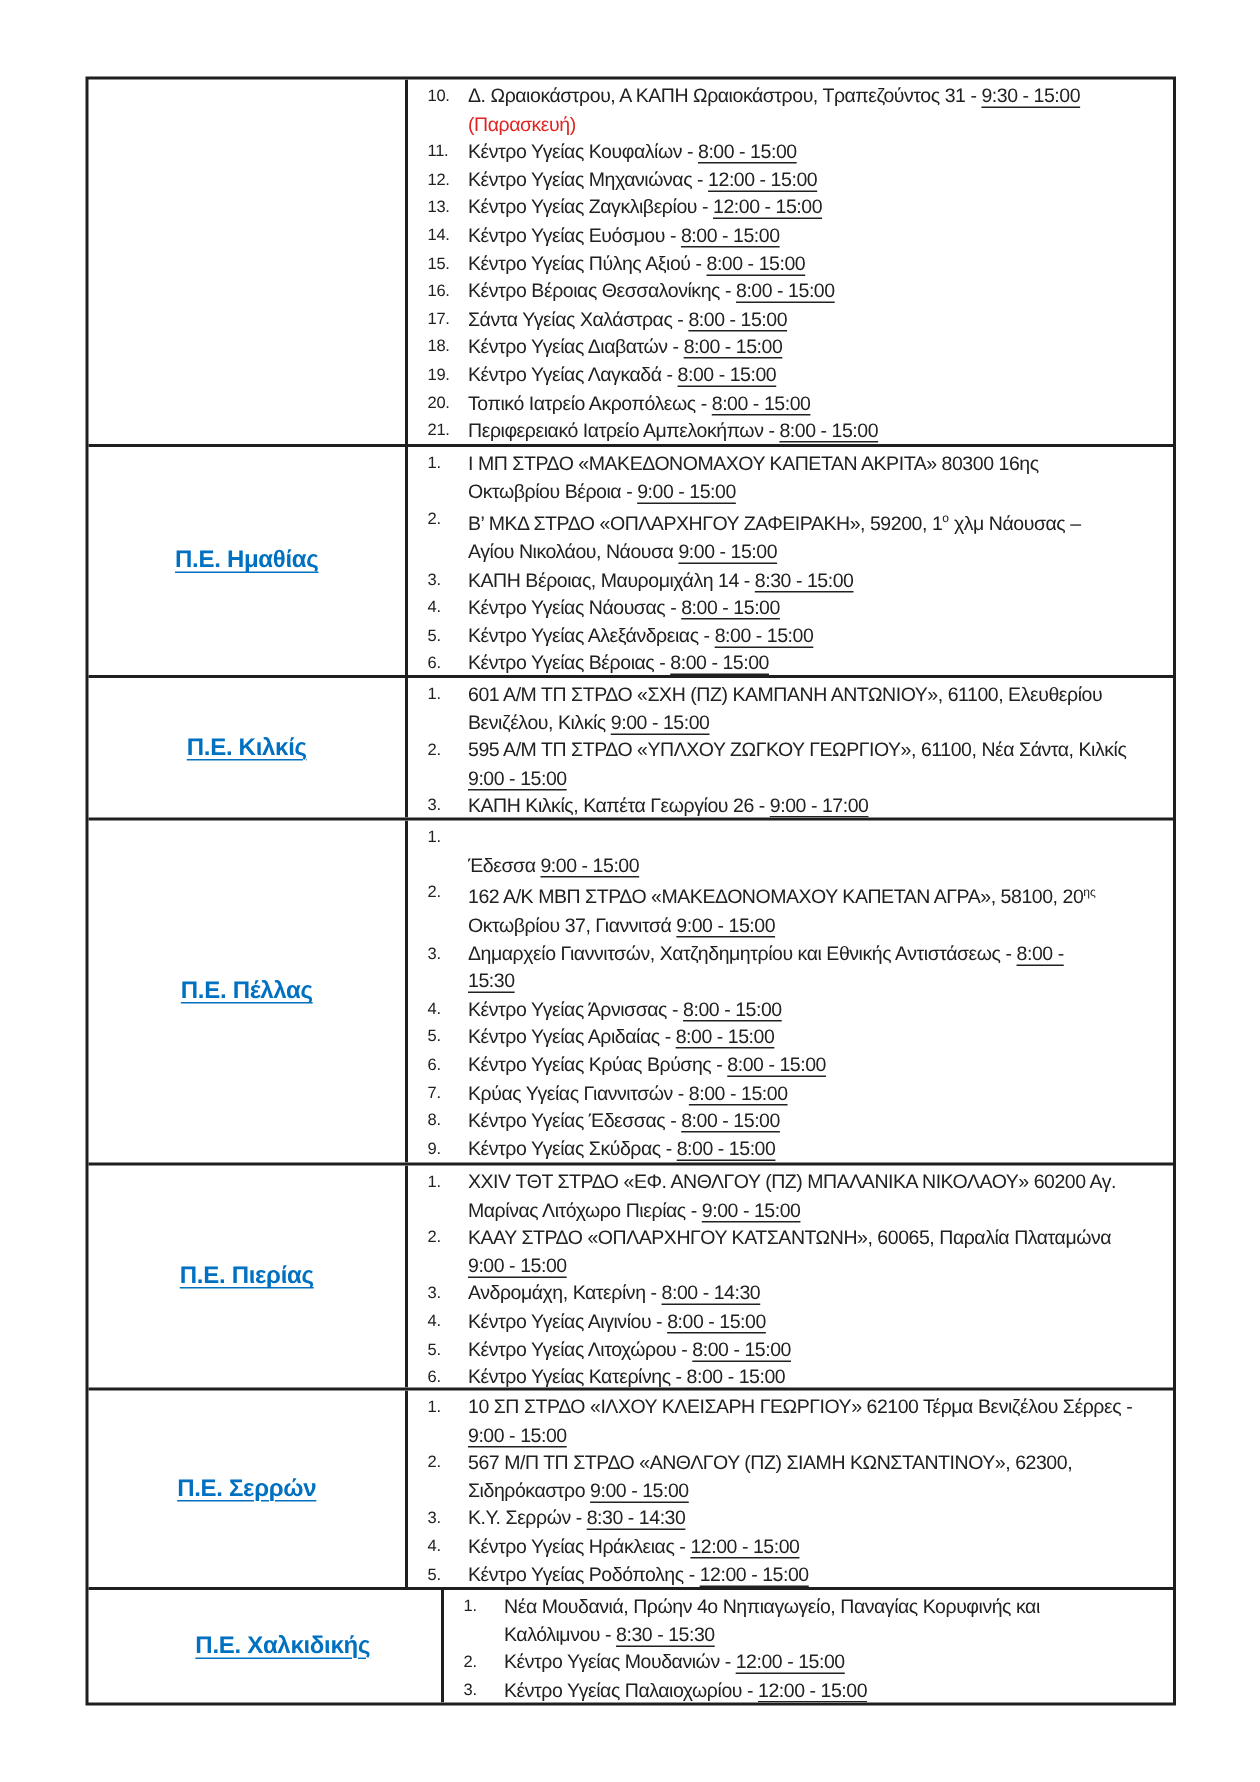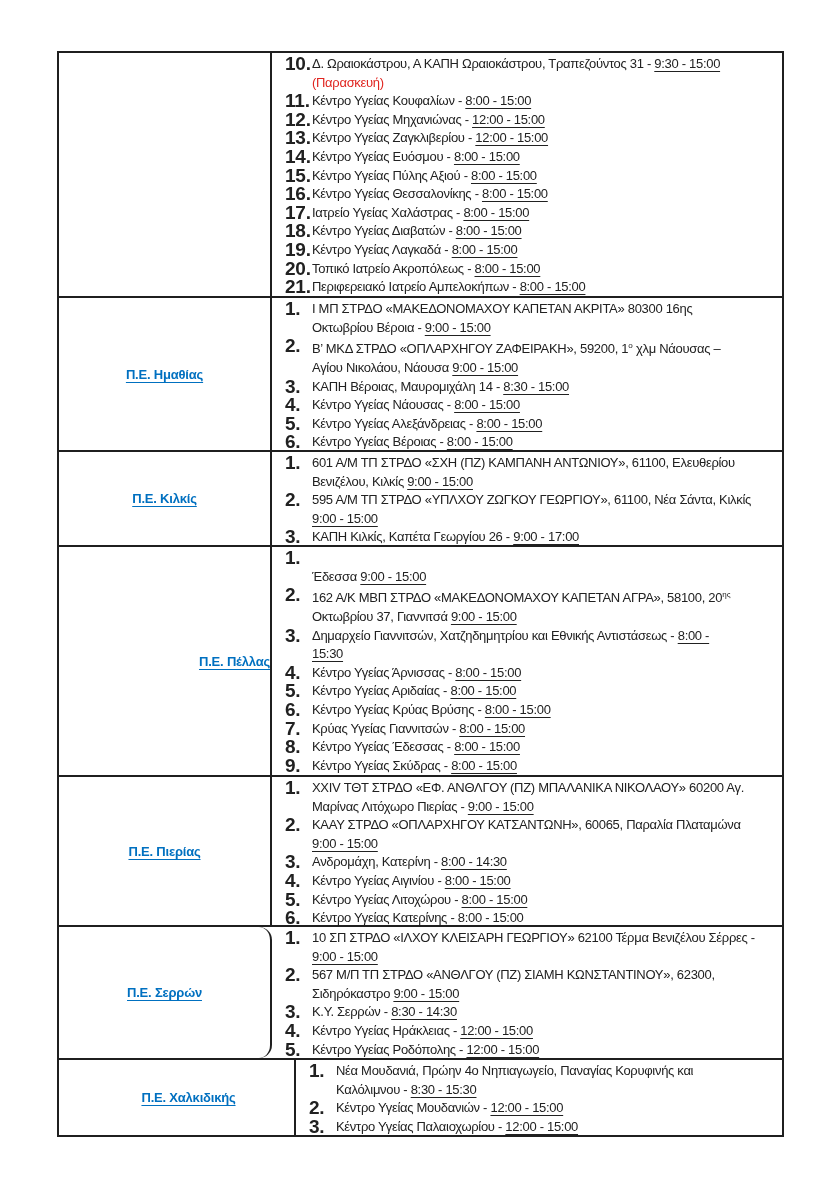--- a/index.html
+++ b/index.html
@@ -27,37 +27,36 @@
   .row:nth-child(6) { min-height: 133px; max-height: 133px; }
   .row:nth-child(7) { min-height: 77px;  max-height: 77px; }
   .region-cell {
     width: 213px; flex: none;
     border-right: 2px solid #1f1f1f;
     display: flex; align-items: center; justify-content: center;
     text-align: center;
   }
   .region-label {
     font-weight: bold;
-    font-size: 13px;
+    font-size: 16px;
     letter-spacing: -0.2px;
     text-decoration: underline;
     text-underline-offset: 3px;
     text-decoration-thickness: 1.3px;
   }
   .items-cell {
     flex: 1;
     padding: 2px 6px 0 13px;
     overflow: hidden;
   }
   .item { display: flex; }
   .item .num {
     width: 27px; flex: none;
-    font-size: 19px; line-height: 18.6px;
+    font-size: 11px; line-height: 18.6px;
     letter-spacing: -0.2px;
-    font-weight: bold;
   }
   .item .txt {
     flex: 1;
     font-size: 13px; line-height: 18.6px;
     letter-spacing: -0.3px;
     overflow: hidden;
   }
   .u {
     text-decoration: underline;
     text-underline-offset: 2.5px;
@@ -93,25 +92,25 @@
           <div class="item">
             <span class="num">14.</span>
             <div class="txt"><span>Κέντρο Υγείας Ευόσμου - </span><span class="u ">8:00 - 15:00</span></div>
           </div>
           <div class="item">
             <span class="num">15.</span>
             <div class="txt"><span>Κέντρο Υγείας Πύλης Αξιού - </span><span class="u ">8:00 - 15:00</span></div>
           </div>
           <div class="item">
             <span class="num">16.</span>
-            <div class="txt"><span>Κέντρο Υγείας Θεσσαλονίκης - </span><span class="u ">8:00 - 15:00</span></div>
+            <div class="txt"><span>Κέντρο Βέροιας Θεσσαλονίκης - </span><span class="u ">8:00 - 15:00</span></div>
           </div>
           <div class="item">
             <span class="num">17.</span>
-            <div class="txt"><span>Ιατρείο Υγείας Χαλάστρας - </span><span class="u ">8:00 - 15:00</span></div>
+            <div class="txt"><span>Σάντα Υγείας Χαλάστρας - </span><span class="u ">8:00 - 15:00</span></div>
           </div>
           <div class="item">
             <span class="num">18.</span>
             <div class="txt"><span>Κέντρο Υγείας Διαβατών - </span><span class="u ">8:00 - 15:00</span></div>
           </div>
           <div class="item">
             <span class="num">19.</span>
             <div class="txt"><span>Κέντρο Υγείας Λαγκαδά - </span><span class="u ">8:00 - 15:00</span></div>
           </div>
           <div class="item">
@@ -168,21 +167,21 @@
             <span class="num">2.</span>
             <div class="txt"><span>595 Α/Μ ΤΠ ΣΤΡΔΟ «ΥΠΛΧΟΥ ΖΩΓΚΟΥ ΓΕΩΡΓΙΟΥ», 61100, Νέα Σάντα, Κιλκίς</span><br><span class="u ">9:00 - 15:00</span></div>
           </div>
           <div class="item">
             <span class="num">3.</span>
             <div class="txt"><span>ΚΑΠΗ Κιλκίς, Καπέτα Γεωργίου 26 - </span><span class="u ">9:00 - 17:00</span></div>
           </div>
         </div>
       </div>
       <div class="row" style="border-color: rgb(31, 31, 31);">
-        <div class="region-cell" style="border-color: rgb(31, 31, 31); justify-content: flex-end;">
+        <div class="region-cell" style="border-color: rgb(31, 31, 31);">
           <span class="region-label" style="color: rgb(0, 112, 192);">Π.Ε. Πέλλας</span>
         </div>
         <div class="items-cell">
           <div class="item">
             <span class="num">1.</span>
             <div class="txt"><br><span>Έδεσσα </span><span class="u ">9:00 - 15:00</span></div>
           </div>
           <div class="item">
             <span class="num">2.</span>
             <div class="txt"><span>162 Α/Κ ΜΒΠ ΣΤΡΔΟ «ΜΑΚΕΔΟΝΟΜΑΧΟΥ ΚΑΠΕΤΑΝ ΑΓΡΑ», 58100, 20</span><span class="sup">ης</span><br><span>Οκτωβρίου 37, Γιαννιτσά </span><span class="u ">9:00 - 15:00</span></div>
@@ -242,21 +241,21 @@
             <span class="num">5.</span>
             <div class="txt"><span>Κέντρο Υγείας Λιτοχώρου - </span><span class="u ">8:00 - 15:00</span></div>
           </div>
           <div class="item">
             <span class="num">6.</span>
             <div class="txt"><span>Κέντρο Υγείας Κατερίνης - </span><span class="u ">8:00 - 15:00</span></div>
           </div>
         </div>
       </div>
       <div class="row" style="border-color: rgb(31, 31, 31);">
-        <div class="region-cell" style="border-color: rgb(31, 31, 31); border-radius: 13px;">
+        <div class="region-cell" style="border-color: rgb(31, 31, 31);">
           <span class="region-label" style="color: rgb(0, 112, 192);">Π.Ε. Σερρών</span>
         </div>
         <div class="items-cell">
           <div class="item">
             <span class="num">1.</span>
             <div class="txt"><span>10 ΣΠ ΣΤΡΔΟ «ΙΛΧΟΥ ΚΛΕΙΣΑΡΗ ΓΕΩΡΓΙΟΥ» 62100 Τέρμα Βενιζέλου Σέρρες -</span><br><span class="u ">9:00 - 15:00</span></div>
           </div>
           <div class="item">
             <span class="num">2.</span>
             <div class="txt"><span>567 Μ/Π ΤΠ ΣΤΡΔΟ «ΑΝΘΛΓΟΥ (ΠΖ) ΣΙΑΜΗ ΚΩΝΣΤΑΝΤΙΝΟΥ», 62300,</span><br><span>Σιδηρόκαστρο </span><span class="u ">9:00 - 15:00</span></div>

